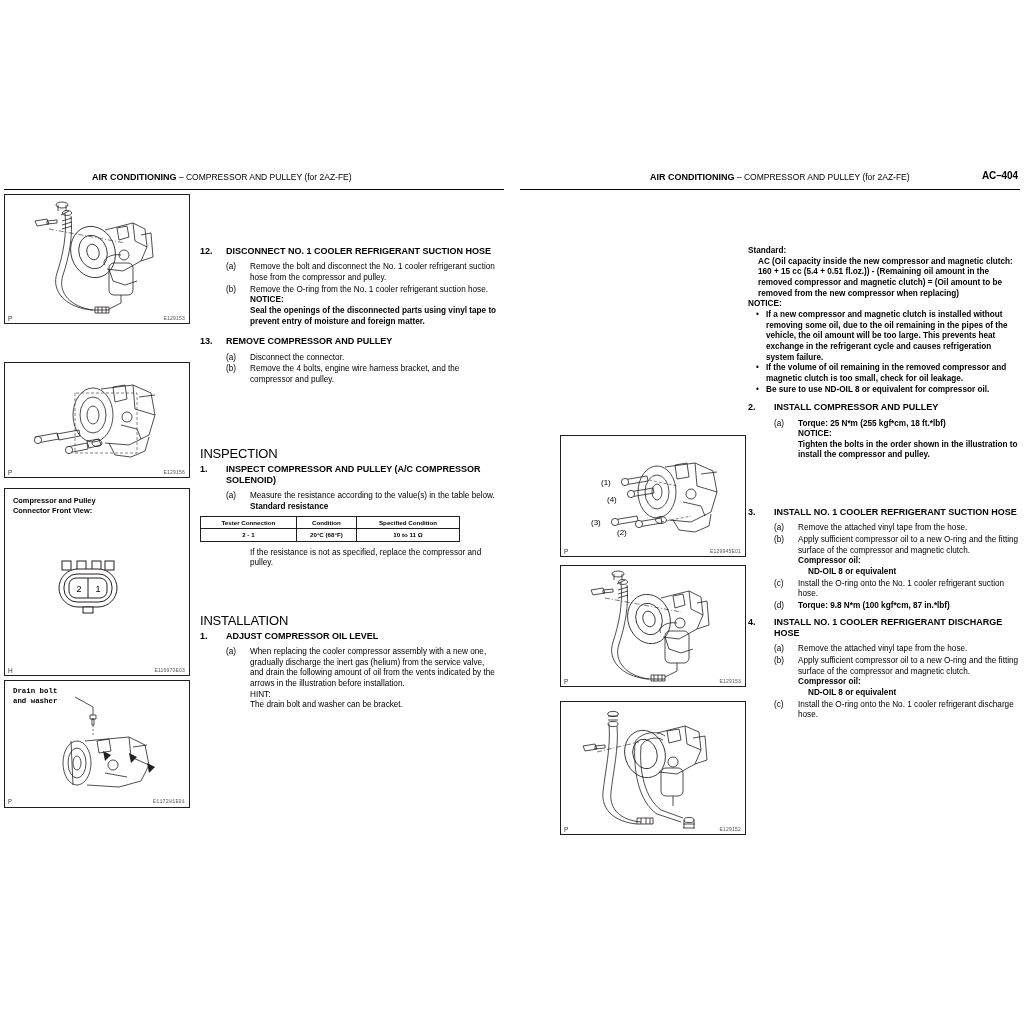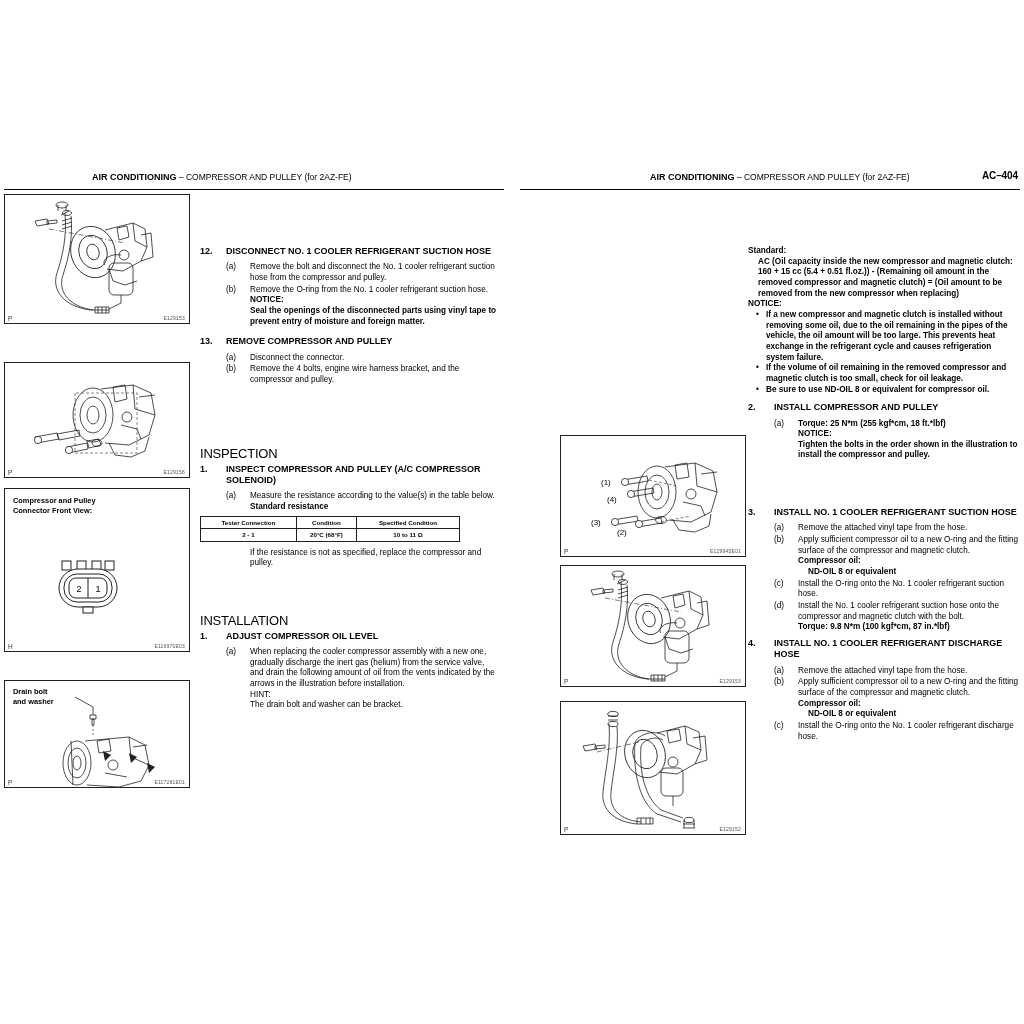--- a/index.html
+++ b/index.html
@@ -129,21 +129,21 @@
               <path d="M62 84 L82 80 L83 86 L63 90 Z"></path>
               <circle cx="64" cy="87" r="3.6" fill="#fff"></circle>
               <path d="M82 78 L94 76 L96 82 L84 85 Z"></path>
               <ellipse cx="92" cy="80" rx="5" ry="3.5"></ellipse>
             </g>
           </svg>
           <div class="corner">P</div>
           <div class="code">E129156</div>
         </div>
 
-        <div class="figbox" style="left:0;top:294px;width:186px;height:164px;">
+        <div class="figbox" style="left:0;top:294px;width:186px;height:188px;">
           <div class="fig-label" style="left:8px;top:7px;white-space:pre;">Compressor and Pulley
 Connector Front View:</div>
           <svg width="186" height="176" viewBox="0 0 186 176">
             <g fill="none" stroke="#231f20" stroke-width="1">
               <rect x="57" y="72" width="9" height="9" fill="#fff"></rect>
               <rect x="72" y="72" width="9" height="9" fill="#fff"></rect>
               <rect x="87" y="72" width="9" height="9" fill="#fff"></rect>
               <rect x="100" y="72" width="9" height="9" fill="#fff"></rect>
               <rect x="54" y="80" width="58" height="38" rx="19" fill="#fff"></rect>
               <rect x="59" y="85" width="48" height="28" rx="13" fill="#fff"></rect>
@@ -151,21 +151,21 @@
               <path d="M83 89 L83 109"></path>
               <rect x="78" y="118" width="10" height="6" fill="#fff"></rect>
             </g>
             <text x="74" y="103" font-family="Liberation Sans, sans-serif" font-size="9" text-anchor="middle">2</text>
             <text x="93" y="103" font-family="Liberation Sans, sans-serif" font-size="9" text-anchor="middle">1</text>
           </svg>
           <div class="corner">H</div>
           <div class="code">E116970E03</div>
         </div>
 
-        <div class="figbox" style="left:0;top:486px;width:186px;height:108px;">
+        <div class="figbox" style="left:0;top:486px;width:186px;height:128px;font-family:Liberation Mono, monospace;">
           <div class="fig-label" style="left:8px;top:6px;white-space:pre;">Drain bolt
 and washer</div>
           <svg width="186" height="122" viewBox="0 0 186 122">
             <g fill="none" stroke="#231f20" stroke-width="0.8">
               <path d="M70 16 L88 26"></path>
               <path d="M88 26 L88 34"></path>
               <path d="M85 34 L91 34 L91 38 L85 38 Z"></path>
               <path d="M87 38 L89 38 L89 44 L87 44 Z"></path>
               <path d="M88 44 L88 56" stroke-dasharray="2 2" stroke-width="0.6"></path>
               <ellipse cx="72" cy="82" rx="14" ry="22"></ellipse>
@@ -430,21 +430,20 @@
           <div class="sub-text">Apply sufficient compressor oil to a new O-ring and the fitting surface of the compressor and magnetic clutch.</div>
           <div class="sub-text b">Compressor oil:</div>
           <div class="sub-text b" style="margin-left:34px;">ND-OIL 8 or equivalent</div>
         </div>
         <div class="sub">
           <span class="sub-mark">(c)</span>
           <div class="sub-text">Install the O-ring onto the No. 1 cooler refrigerant suction hose.</div>
         </div>
         <div class="sub">
           <span class="sub-mark">(d)</span>
-          <div class="sub-text">Install the No. 1 cooler refrigerant suction hose onto the compressor and magnetic clutch with the bolt.</div>
           <div class="sub-text b">Torque: 9.8 N*m (100 kgf*cm, 87 in.*lbf)</div>
         </div>
 
         <div class="step" style="margin-top:5px;">
           <div class="step-num">4.</div>
           <div class="step-title">INSTALL NO. 1 COOLER REFRIGERANT DISCHARGE HOSE</div>
         </div>
         <div class="sub">
           <span class="sub-mark">(a)</span>
           <div class="sub-text">Remove the attached vinyl tape from the hose.</div>

